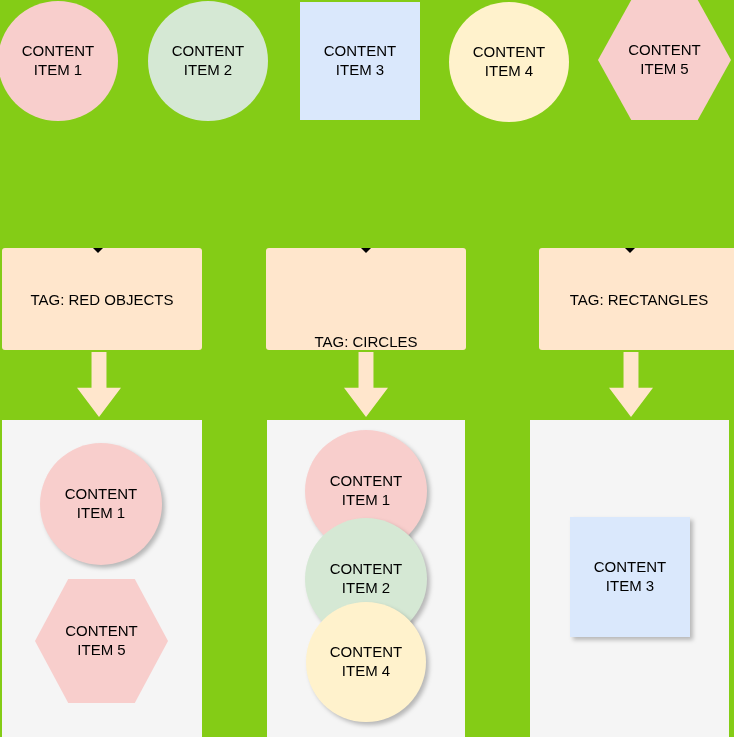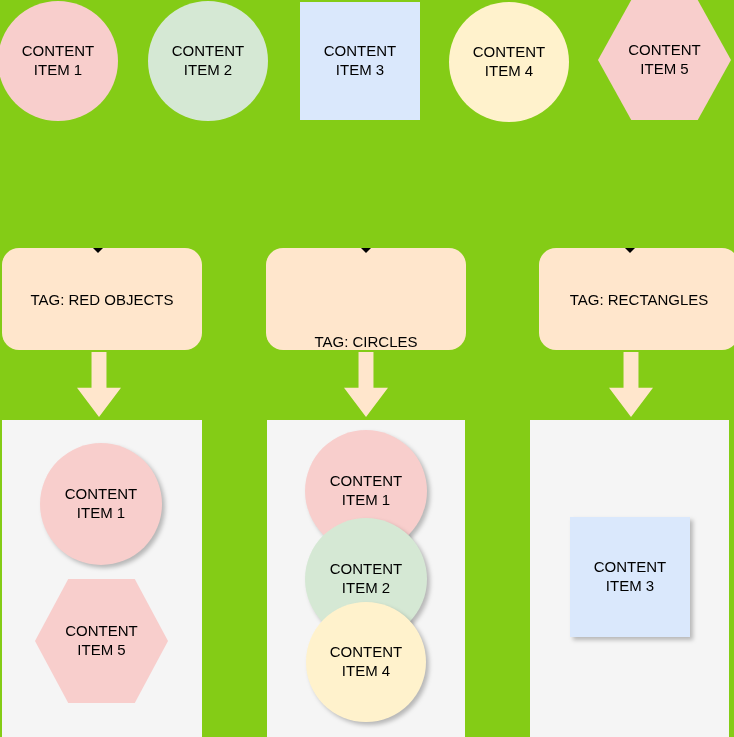--- a/index.html
+++ b/index.html
@@ -29,21 +29,21 @@
   .green  { background: #d5e8d4; }
   .blue   { background: #dae8fc; }
   .yellow { background: #fff2cc; }
   .shadowed { filter: drop-shadow(3px 3px 2px rgba(0,0,0,0.25)); }
   .tag {
     position: absolute;
     top: 248px;
     width: 200px;
     height: 102px;
     background: #ffe6cc;
-    border-radius: 17px;
+    border-radius: 3px;
     display: flex;
     align-items: center;
     justify-content: center;
     text-align: center;
     color: #000000;
     font-size: 15px;
   }
   .notch {
     position: absolute;
     top: 248px;

